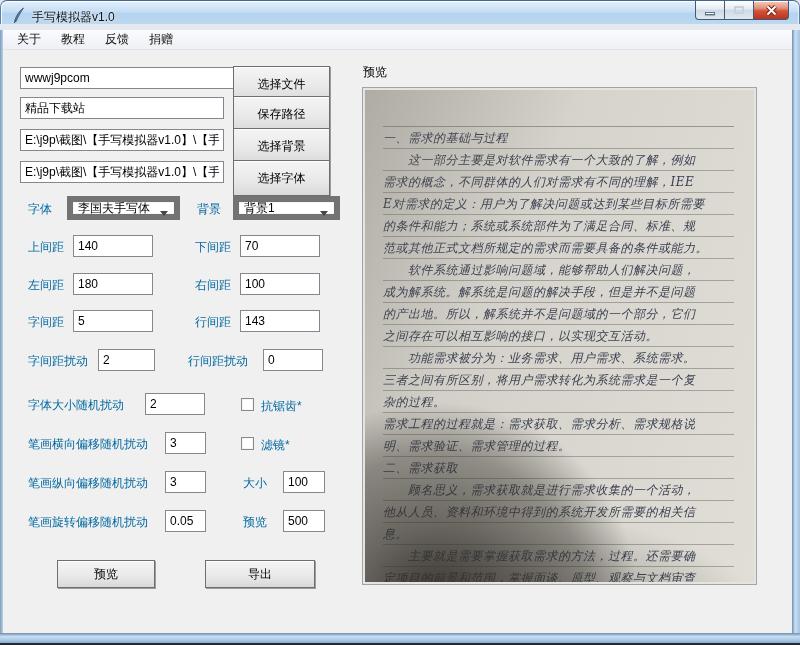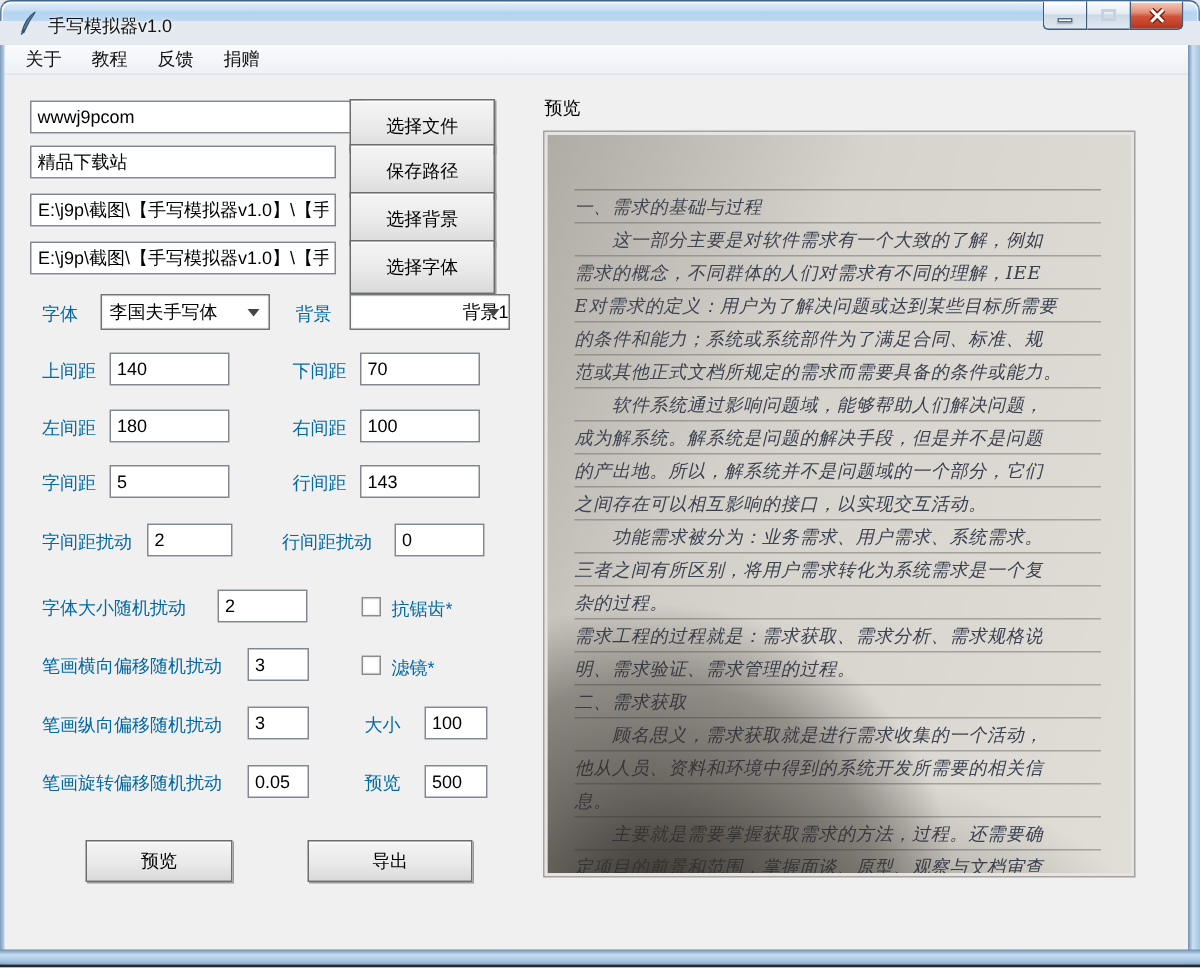--- a/index.html
+++ b/index.html
@@ -6,21 +6,21 @@
   html,body { margin:0; padding:0; }
   body {
     width:800px; height:645px; position:relative; overflow:hidden;
     background:#e4e9f0;
     font-family:"Liberation Sans", sans-serif;
   }
   #window { position:absolute; inset:0; }
 
   
   .titlebar {
-    position:absolute; left:0; top:0; width:800px; height:14px;
+    position:absolute; left:0; top:0; width:800px; height:24px;
     border-radius:7px 7px 0 0;
     background:linear-gradient(#e3f0fb 0%, #c6def5 45%, #b4d3ef 55%, #bdd8f0 100%);
     border-top:1px solid #41658c; border-left:1px solid #5d82a8; border-right:1px solid #5d82a8;
     box-shadow: inset 1px 1px 0 rgba(255,255,255,.85), inset -1px 1px 0 rgba(255,255,255,.6);
   }
   .app-icon { position:absolute; left:11px; top:6px; width:14px; height:17px; }
   .title {
     position:absolute; left:31px; top:8px; font-size:12px; color:#141414;
     text-shadow:0 0 3px #fff;
   }
@@ -70,21 +70,21 @@
     padding:0 4px; outline:none;
   }
   .btn {
     position:absolute; height:36px; font-size:12px; color:#000;
     background:linear-gradient(#f5f5f5,#e8e8e8 60%,#d9d9d9);
     border:1px solid #6e6e6e; box-shadow:1px 1px 0 #9c9c9c, inset 0 1px 0 #fff;
     display:flex; align-items:center; justify-content:center; cursor:default;
   }
   .btn.big { height:28px; }
   .combo {
-    position:absolute; height:24px; background:#fff; border:1px solid #737373;
+    position:absolute; height:24px; background:#fff; border:6px solid #737373;
     display:flex; align-items:center; padding-left:5px; font-size:12px;
     box-shadow:inset 0 0 0 1px #f2f6fa;
   }
   .combo-arrow {
     position:absolute; right:6px; top:9px; width:0; height:0;
     border-left:4px solid transparent; border-right:4px solid transparent;
     border-top:5px solid #444;
   }
   .cb {
     position:absolute; width:13px; height:13px; background:#fff; border:1px solid #8b8b8b;
@@ -167,21 +167,21 @@
 
     <input class="entry" style="left: 17px; top: 111px; width: 204px;" value="E:\j9p\截图\【手写模拟器v1.0】\【手">
     <div class="btn" style="left:230px; top:110px; width:97px;text-align:center;">选择字体</div>
 
     <span class="lbl" style="left:25px; top:151px;">字体</span>
     <div class="combo" style="left:64px; top:146px; width:113px;">
       <span>李国夫手写体</span>
       <span class="combo-arrow"></span>
     </div>
     <span class="lbl" style="left:194px; top:151px;">背景</span>
-    <div class="combo" style="left:230px; top:146px; width:107px;justify-content:flex-end;">
+    <div class="combo" style="left:230px; top:146px; width:107px;">
       <span>背景1</span>
       <span class="combo-arrow"></span>
     </div>
 
     <span class="lbl" style="left:25px; top:189px;">上间距</span>
     <input class="entry" style="left: 70px; top: 185px; width: 80px;" value="140">
     <span class="lbl" style="left:192px; top:189px;">下间距</span>
     <input class="entry" style="left: 237px; top: 185px; width: 80px;" value="70">
 
     <span class="lbl" style="left:25px; top:227px;">左间距</span>

